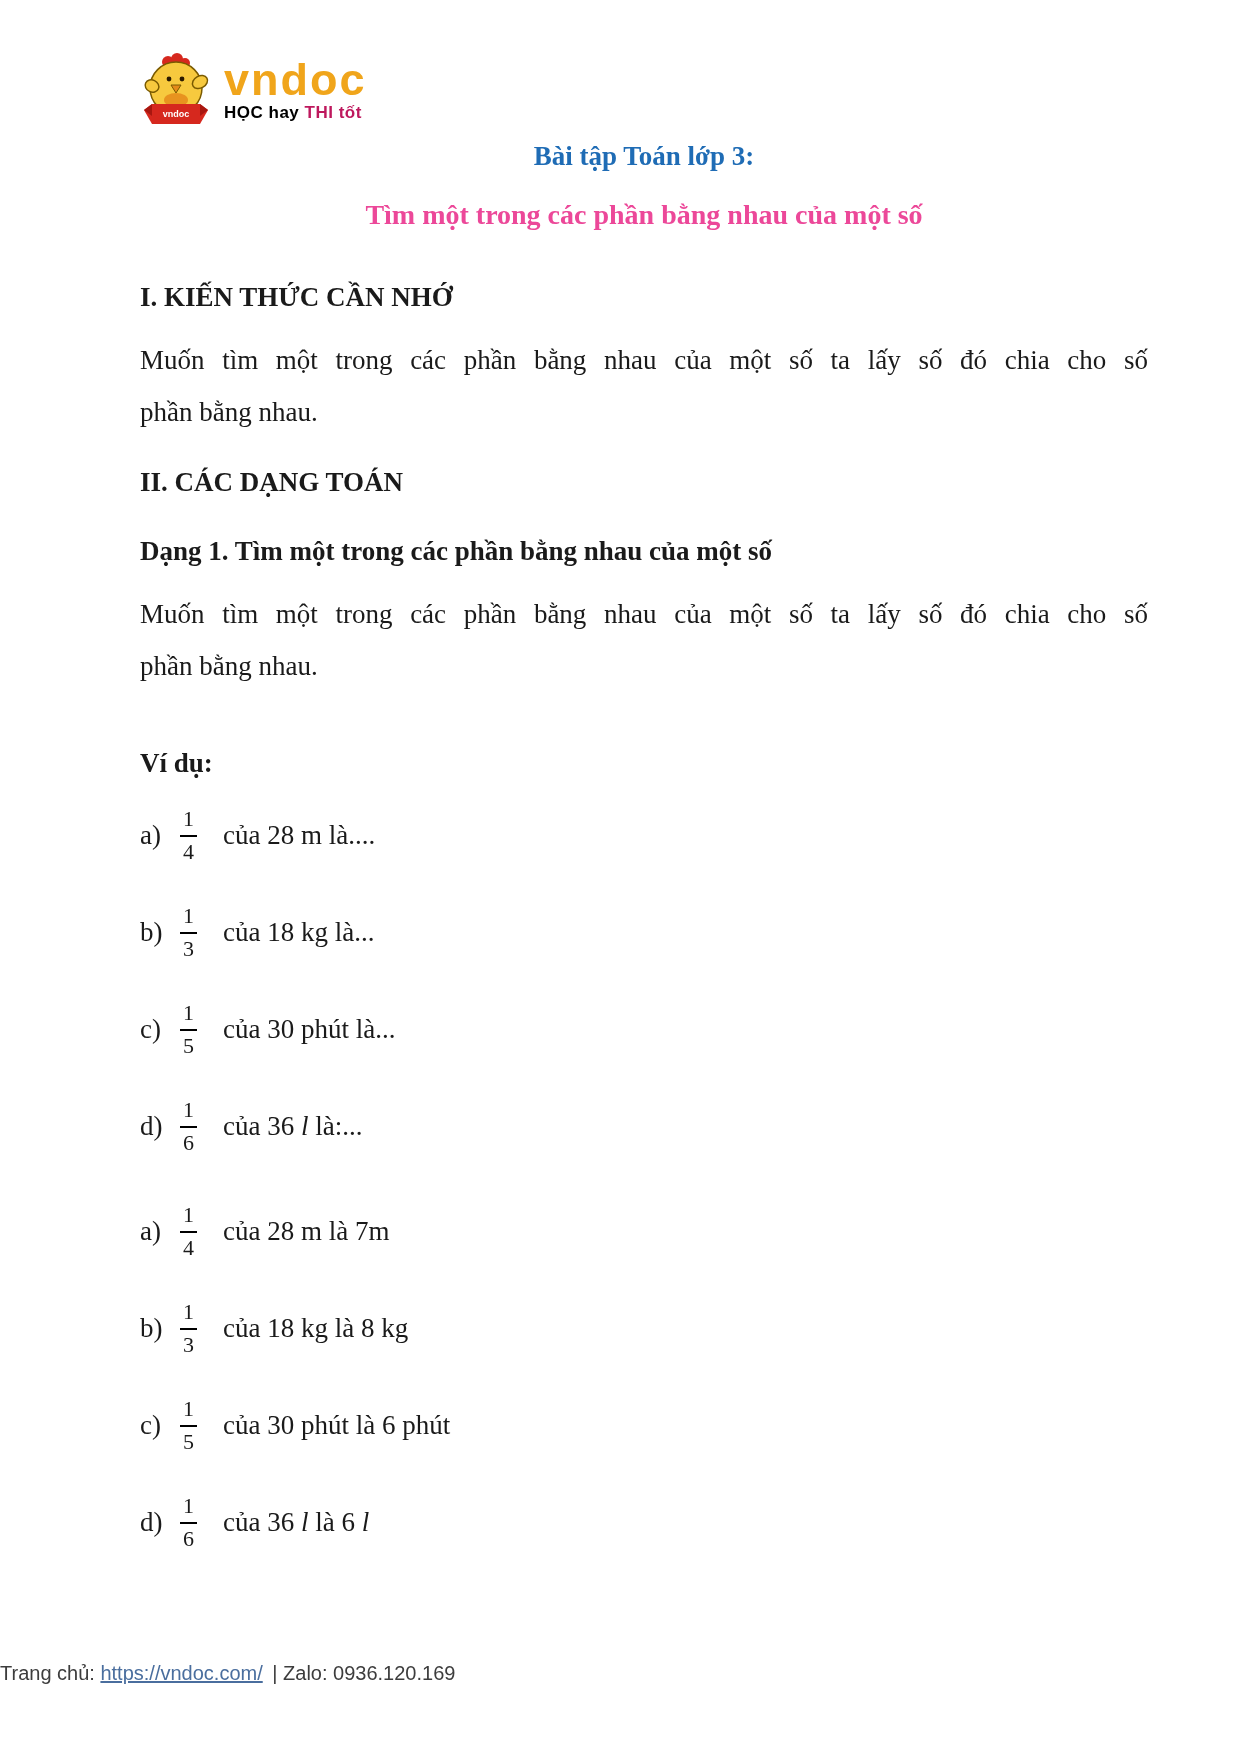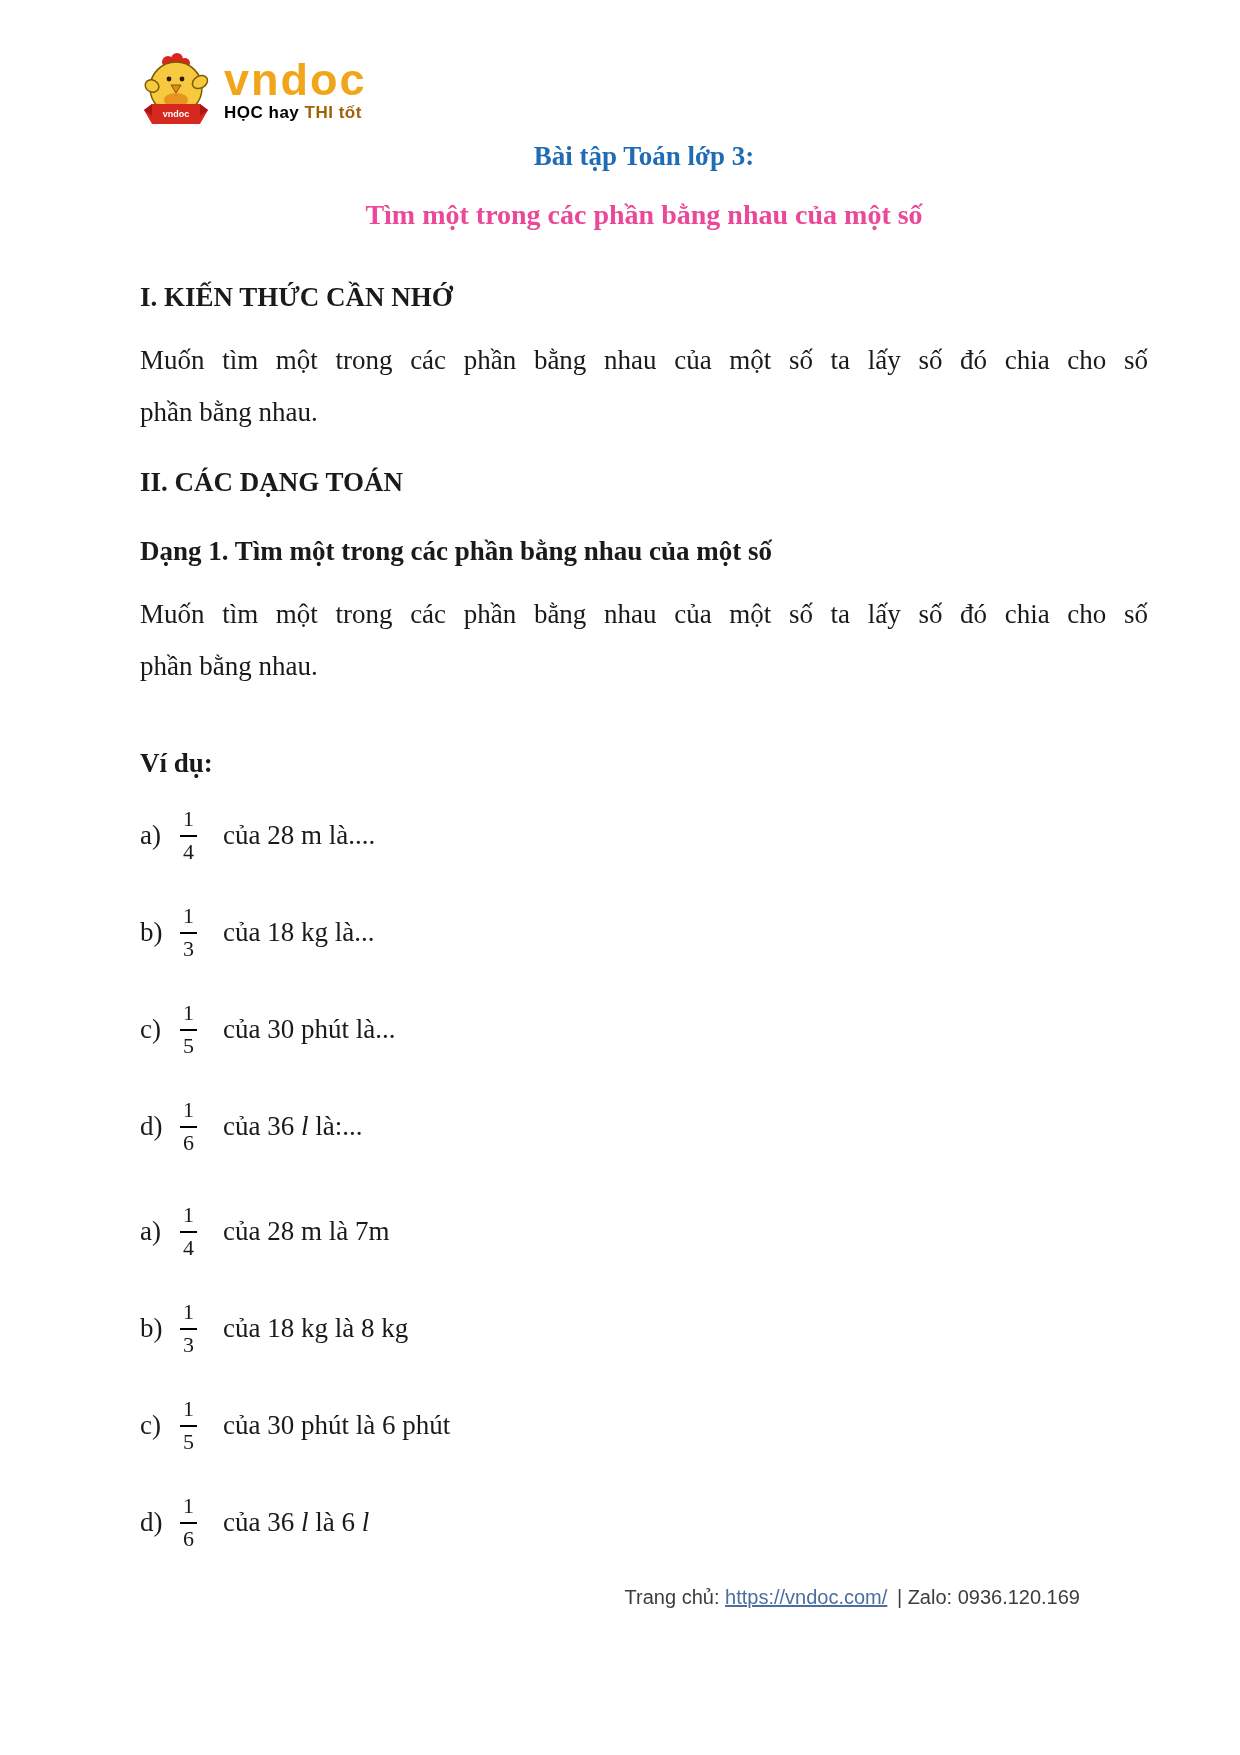--- a/index.html
+++ b/index.html
@@ -15,21 +15,21 @@
   .brand-col { display:flex; flex-direction:column; align-items:flex-start; padding-top:6px; }
   .brand-word {
     font-family:"Liberation Sans", sans-serif; font-weight:bold;
     font-size:45px; line-height:44px; color:#f0a51b; letter-spacing:2px;
   }
   .brand-tagline {
     font-family:"Liberation Sans", sans-serif; font-weight:bold;
     font-size:17px; line-height:22px; letter-spacing:0.5px;
   }
   .tag-green { color:#000000; }
-  .tag-red { color:#a16207; }
+  .tag-red { color:#be185d; }
 
   
   .doc { padding:140px 92px 0 140px; }
   .title-blue {
     text-align:center; color:#1f6cb5; font-weight:bold; font-size:27px; line-height:32px;
   }
   .title-red {
     text-align:center; color:#ec4899; font-weight:bold; font-size:28px; line-height:33px;
     margin-top:26px;
   }
@@ -50,21 +50,21 @@
   .frac {
     display:inline-flex; flex-direction:column; align-items:center;
     font-size:22px; line-height:1.1; margin-right:26px;
   }
   .frac .fnum { padding:0 3px 3px; border-bottom:2px solid #000; }
   .frac .fden { padding:3px 3px 0; }
   .ex-text i { font-style:italic; }
 
   
   .footer {
-    position:absolute; left:0; top:1586px; width:1084px; text-align:right;
+    position:absolute; left:0; top:1662px; width:1084px; text-align:left;
     font-family:"Liberation Sans", sans-serif; font-size:20px; color:#3d3d3d;
   }
   .footer a { color:#4a6e9e; text-decoration:underline; cursor:pointer; }
   .footer .sep { margin:0 4px; }
 </style>
 </head>
 <body>
 
 <div class="logo">
   <svg class="logo-chicken" viewBox="0 0 76 82" xmlns="http://www.w3.org/2000/svg">

